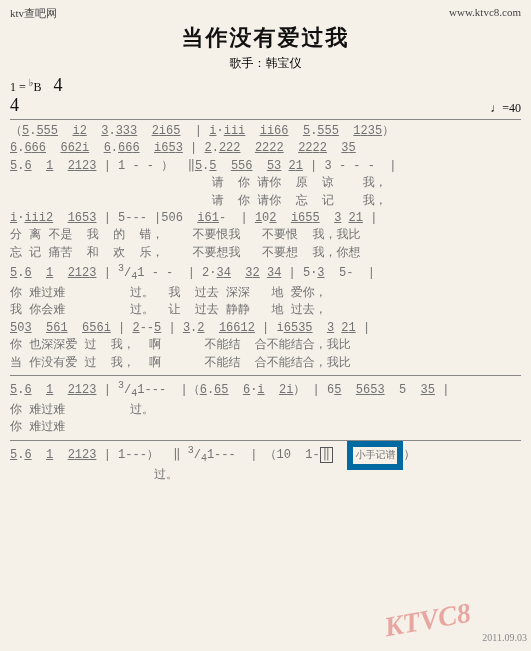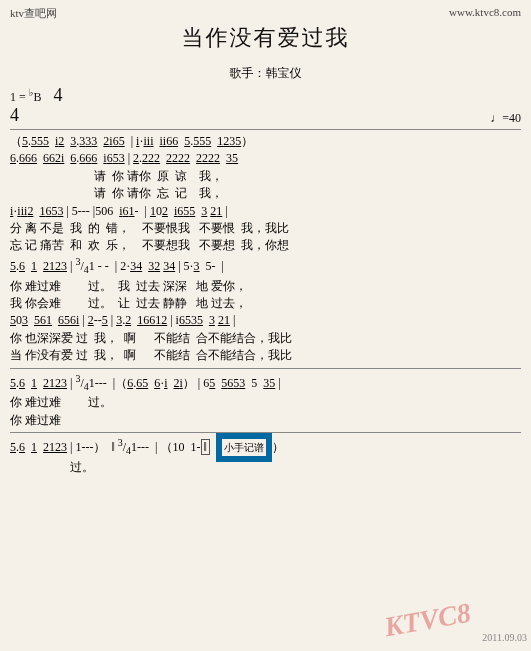--- a/index.html
+++ b/index.html
@@ -24,47 +24,47 @@
       display: flex;
       justify-content: space-between;
       align-items: flex-start;
       font-size: 11px;
       color: #444;
       margin-bottom: 2px;
     }
     .title {
       text-align: center;
       font-size: 22px;
-      font-weight: normal;
+      font-weight: bold;
       color: #111;
-      margin-bottom: 12px;
+      margin-bottom: 2px;
       letter-spacing: 2px;
     }
     .subtitle {
       text-align: center;
       font-size: 12px;
       color: #000000;
       margin-bottom: 4px;
     }
     hr.divider { border: none; border-top: 1px solid #888; margin: 3px 0; }
     .footer {
       position: absolute;
       bottom: 8px;
       right: 4px;
       font-size: 10px;
       color: #888;
     }
     pre {
-      font-family: Liberation Serif, serif;
+      font-family: Liberation Mono, monospace;
       font-size: 12px;
       background: transparent;
       white-space: pre;
       margin: 0;
       line-height: 1.45;
-      color: #000000;
+      color: #737373;
     }
   </style>
 </head>
 <body>
 
 <div class="page">
 
   <div class="header-top">
     <span>ktv查吧网</span>
     <span>www.ktvc8.com</span>
@@ -76,20 +76,21 @@
   <div style="display:flex; justify-content:space-between; font-size:12px; margin-bottom:3px;">
     <span>1 = <sup>♭</sup>B &nbsp;&nbsp; <span style="font-size:18px; line-height:1;">4</span><br><span style="font-size:18px;">4</span></span>
     <span style="align-self:flex-end; font-size:12px;">♩=40</span>
   </div>
 
   <hr class="divider">
 
   <div>
     <pre>（<u>5</u>.<u>5</u><u>5</u><u>5</u>  <u>i</u><u>2</u>  <u>3</u>.<u>3</u><u>3</u><u>3</u>  <u>2</u><u>i</u><u>6</u><u>5</u>  | <u>i</u>·<u>i</u><u>i</u><u>i</u>  <u>i</u><u>i</u><u>6</u><u>6</u>  <u>5</u>.<u>5</u><u>5</u><u>5</u>  <u>1</u><u>2</u><u>3</u><u>5</u>）</pre>
     <pre><u>6</u>.<u>6</u><u>6</u><u>6</u>  <u>6</u><u>6</u><u>2</u><u>i</u>  <u>6</u>.<u>6</u><u>6</u><u>6</u>  <u>i</u><u>6</u><u>5</u><u>3</u> | <u>2</u>.<u>2</u><u>2</u><u>2</u>  <u>2</u><u>2</u><u>2</u><u>2</u>  <u>2</u><u>2</u><u>2</u><u>2</u>  <u>3</u><u>5</u></pre>
+    <pre><u>5</u>.<u>6</u>  <u>1</u>  <u>2</u><u>1</u><u>2</u><u>3</u> | 1 - - ）  ‖<u>5</u>.<u>5</u>  <u>5</u><u>5</u><u>6</u>  <u>5</u><u>3</u> <u>2</u><u>1</u> | 3 - - -  |</pre>
     <pre>                            请  你 请你  原  谅    我，
                             请  你 请你  忘  记    我，</pre>
     <pre><u>i</u>·<u>i</u><u>i</u><u>i</u><u>2</u>  <u>1</u><u>6</u><u>5</u><u>3</u> | 5--- |506  <u>i</u><u>6</u><u>1</u>-  | <u>1</u>0<u>2</u>  <u>i</u><u>6</u><u>5</u><u>5</u>  <u>3</u> <u>2</u><u>1</u> |</pre>
     <pre>分 离 不是  我  的  错，    不要恨我   不要恨  我，我比
 忘 记 痛苦  和  欢  乐，    不要想我   不要想  我，你想</pre>
     <pre><u>5</u>.<u>6</u>  <u>1</u>  <u>2</u><u>1</u><u>2</u><u>3</u> | <sup>3</sup>/<sub>4</sub>1 - -  | 2·<u>3</u><u>4</u>  <u>3</u><u>2</u> <u>3</u><u>4</u> | 5·<u>3</u>  5-  |</pre>
     <pre>你 难过难         过。  我  过去 深深   地 爱你，
 我 你会难         过。  让  过去 静静   地 过去，</pre>
     <pre><u>5</u>0<u>3</u>  <u>5</u><u>6</u><u>1</u>  <u>6</u><u>5</u><u>6</u><u>i</u> | <u>2</u>--<u>5</u> | <u>3</u>.<u>2</u>  <u>1</u><u>6</u><u>6</u><u>1</u><u>2</u> | i<u>6</u><u>5</u><u>3</u><u>5</u>  <u>3</u> <u>2</u><u>1</u> |</pre>
     <pre>你 也深深爱 过  我，  啊      不能结  合不能结合，我比

